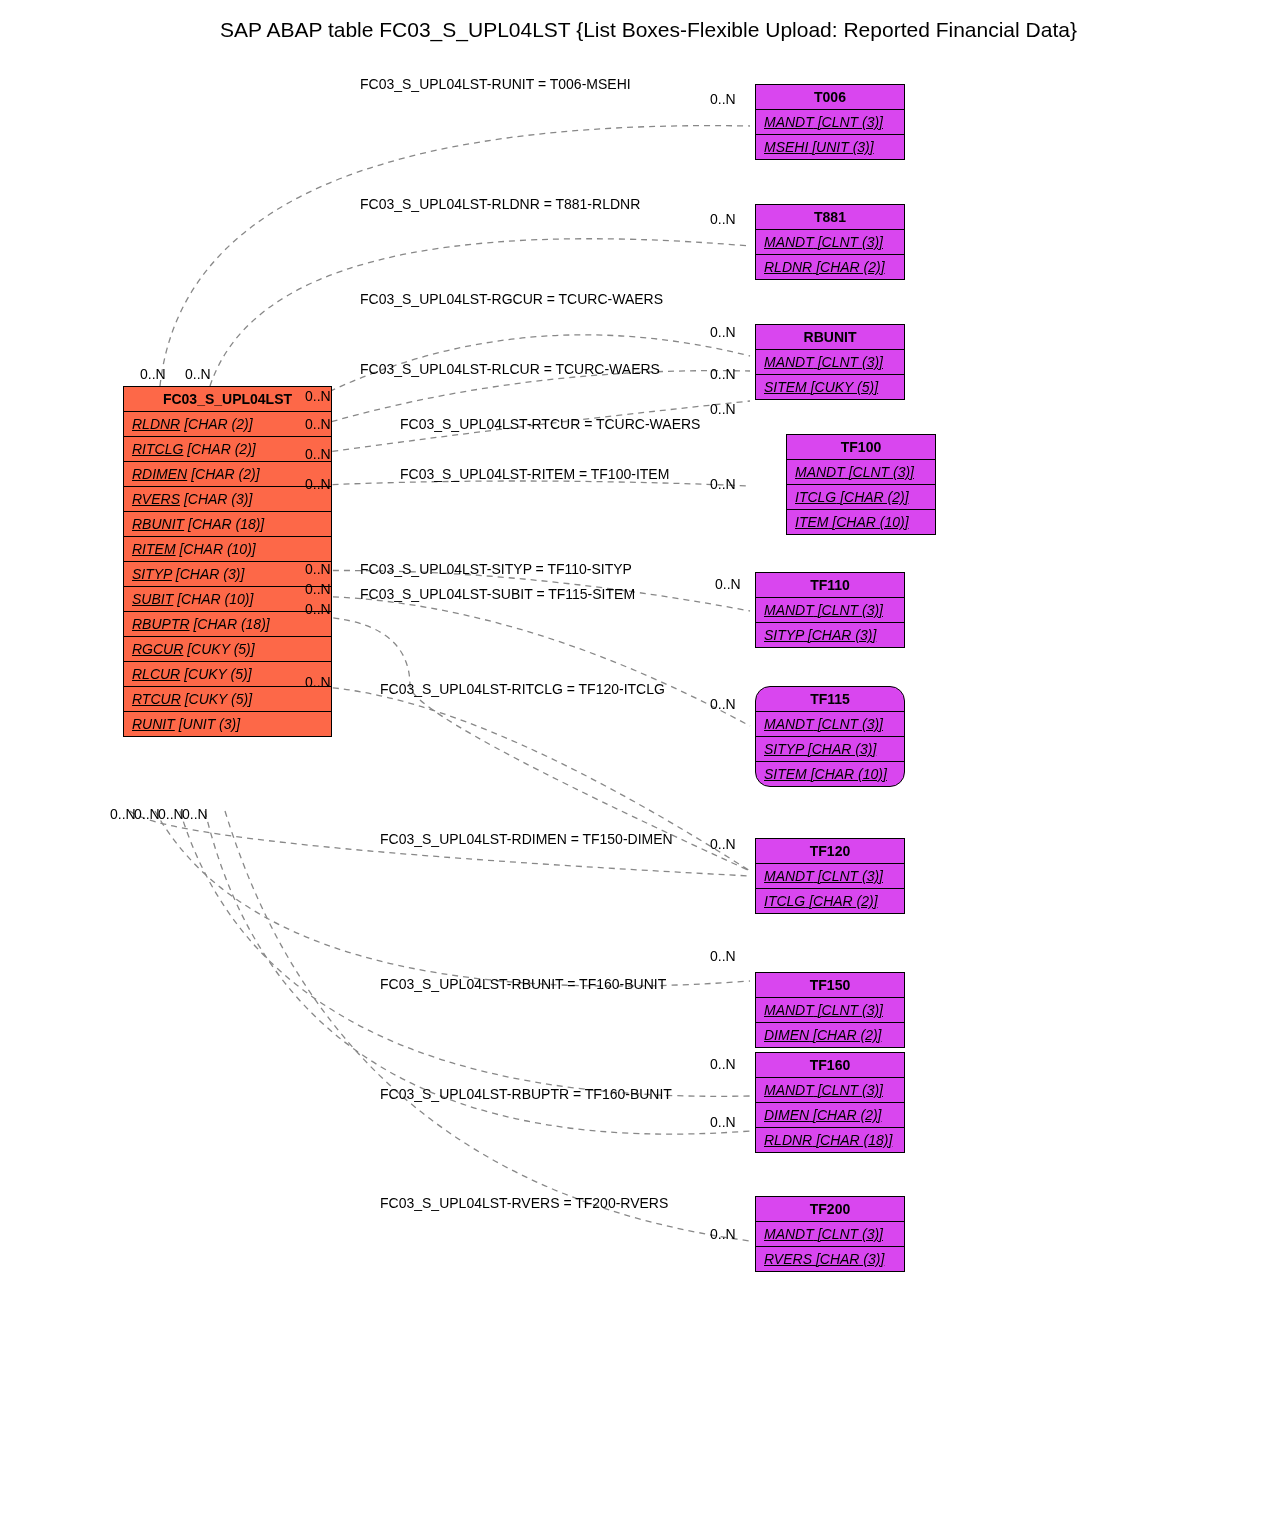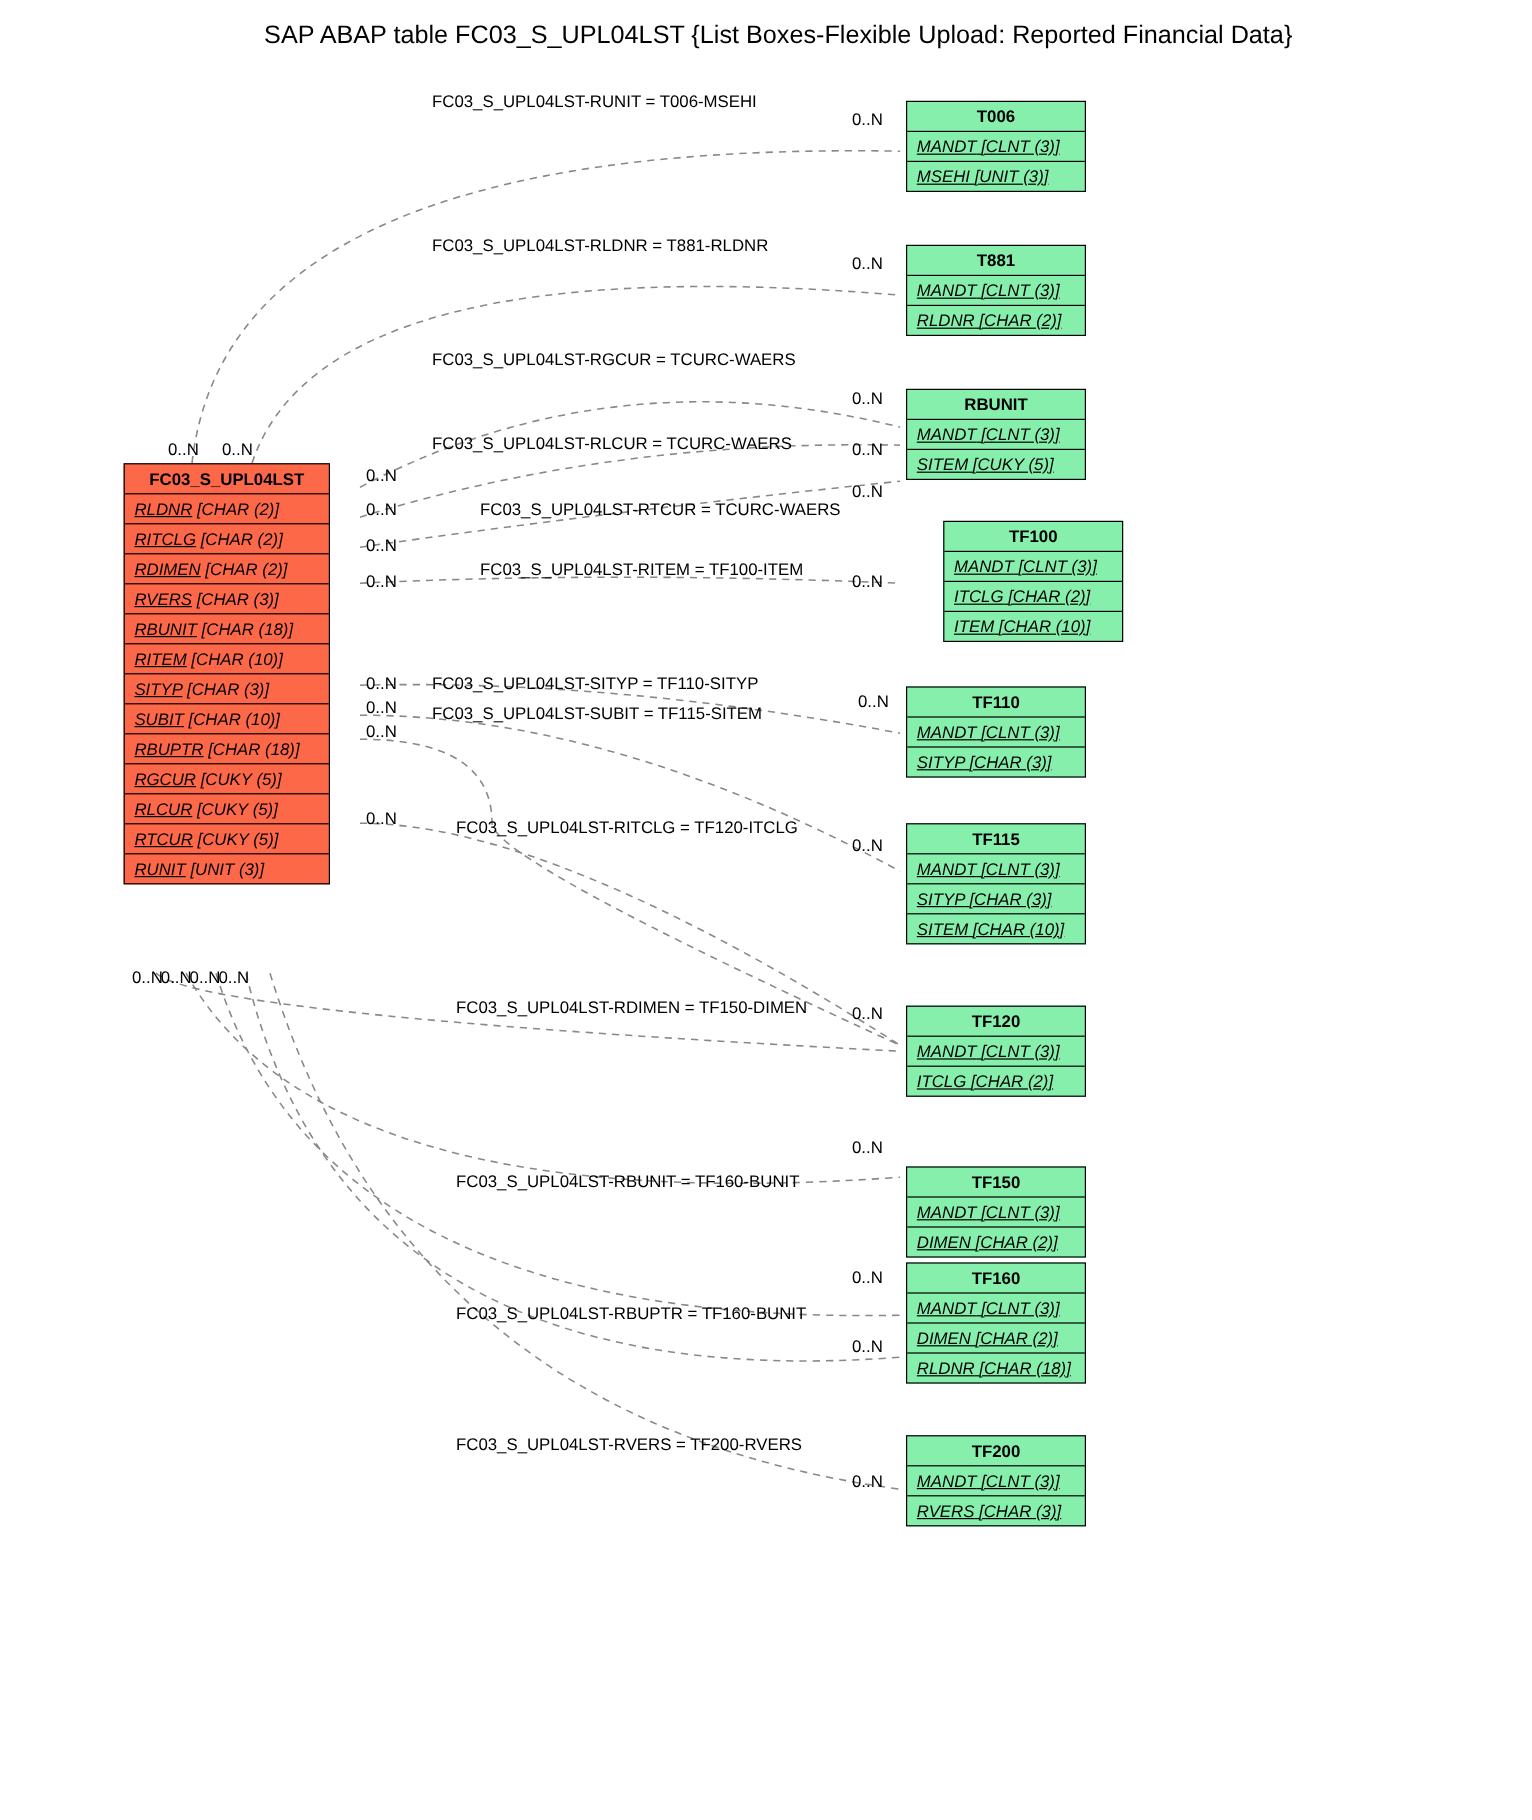--- a/index.html
+++ b/index.html
@@ -40,21 +40,21 @@
       border-bottom: 1.5px solid #000;
     }
     .table-box .row {
       padding: 4px 8px;
       border-bottom: 1px solid #000;
       font-style: italic;
       white-space: nowrap;
     }
     .table-box .row:last-child { border-bottom: none; }
     .table-box.main { background: #FD6848; }
-    .table-box.ref { background: #86efac; }
+    .table-box.ref { background: #d946ef; }
     .table-box.ref .row { text-decoration: underline; }
     .table-box.main .row span.u { text-decoration: underline; }
     .edge-label {
       position: absolute;
       font-size: 14px;
       white-space: nowrap;
       background: transparent;
     }
     .card-label {
       position: absolute;
@@ -83,21 +83,21 @@
     <path d="M290 560 Q 400 560 400 630 Q 400 660 740 815"></path>
     <path d="M290 630 Q 450 630 740 815"></path>
     <path d="M120 755 Q 160 790  740 820"></path>
     <path d="M145 755 Q 260 960 740 925"></path>
     <path d="M170 755 Q 260 1050 740 1040"></path>
     <path d="M195 755 Q 280 1110 740 1075"></path>
     <path d="M215 755 Q 330 1130 740 1185"></path>
   </g>
 </svg>
 
-<div class="table-box main" style="left:93px; top:330px; width:172px;">
+<div class="table-box main" style="left:113px; top:330px; width:209px;">
   <div class="hdr">FC03_S_UPL04LST</div>
   <div class="row"><span class="field-name u">RLDNR</span> <span>[CHAR (2)]</span></div>
   <div class="row"><span class="field-name u">RITCLG</span> <span>[CHAR (2)]</span></div>
   <div class="row"><span class="field-name u">RDIMEN</span> <span>[CHAR (2)]</span></div>
   <div class="row"><span class="field-name u">RVERS</span> <span>[CHAR (3)]</span></div>
   <div class="row"><span class="field-name u">RBUNIT</span> <span>[CHAR (18)]</span></div>
   <div class="row"><span class="field-name u">RITEM</span> <span>[CHAR (10)]</span></div>
   <div class="row"><span class="field-name u">SITYP</span> <span>[CHAR (3)]</span></div>
   <div class="row"><span class="field-name u">SUBIT</span> <span>[CHAR (10)]</span></div>
   <div class="row"><span class="field-name u">RBUPTR</span> <span>[CHAR (18)]</span></div>
@@ -127,21 +127,21 @@
         <div class="hdr">TF100</div>
         <div class="row"><span class="field-name">MANDT</span> <span>[CLNT (3)]</span></div>
         <div class="row"><span class="field-name">ITCLG</span> <span>[CHAR (2)]</span></div>
         <div class="row"><span class="field-name">ITEM</span> <span>[CHAR (10)]</span></div>
       </div>
       <div class="table-box ref" style="left: 745px; top: 516px; min-width: 150px;">
         <div class="hdr">TF110</div>
         <div class="row"><span class="field-name">MANDT</span> <span>[CLNT (3)]</span></div>
         <div class="row"><span class="field-name">SITYP</span> <span>[CHAR (3)]</span></div>
       </div>
-      <div class="table-box ref" style="left: 745px; top: 630px; min-width: 150px;">
+      <div class="table-box ref" style="left: 745px; top: 630px; min-width: 150px; border-radius: 15px;">
         <div class="hdr">TF115</div>
         <div class="row"><span class="field-name">MANDT</span> <span>[CLNT (3)]</span></div>
         <div class="row"><span class="field-name">SITYP</span> <span>[CHAR (3)]</span></div>
         <div class="row"><span class="field-name">SITEM</span> <span>[CHAR (10)]</span></div>
       </div>
       <div class="table-box ref" style="left: 745px; top: 782px; min-width: 150px;">
         <div class="hdr">TF120</div>
         <div class="row"><span class="field-name">MANDT</span> <span>[CLNT (3)]</span></div>
         <div class="row"><span class="field-name">ITCLG</span> <span>[CHAR (2)]</span></div>
       </div>

